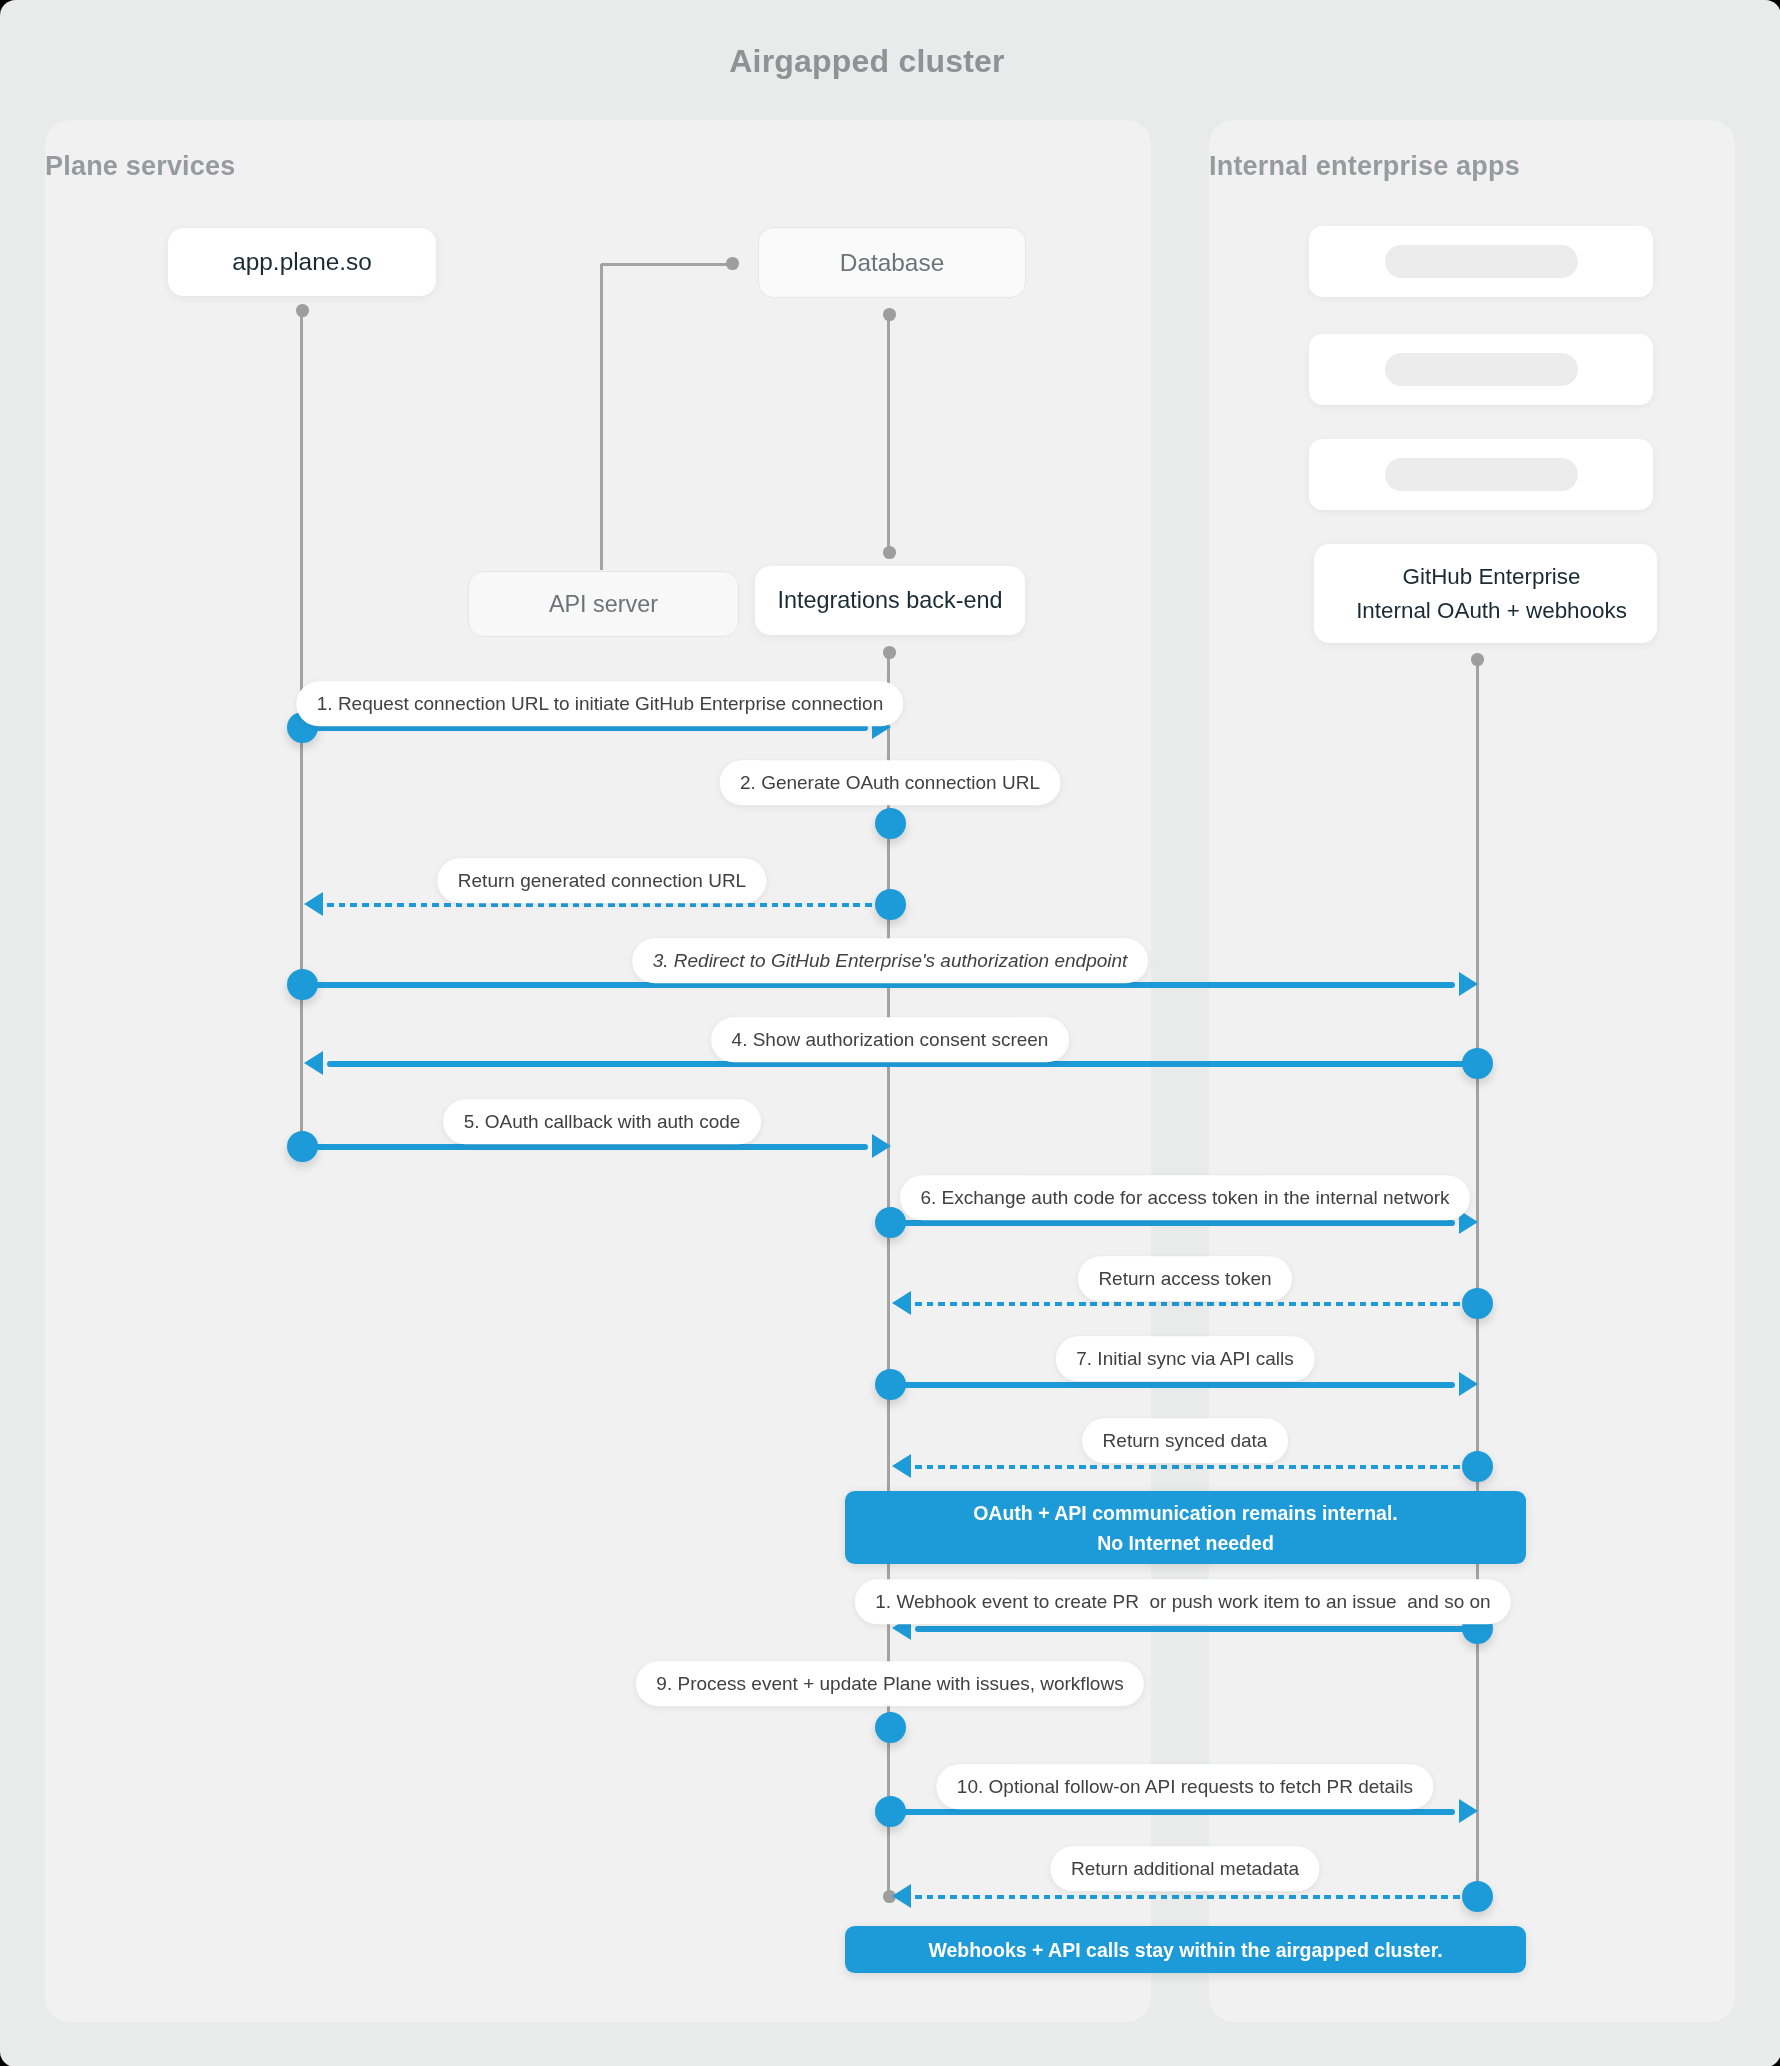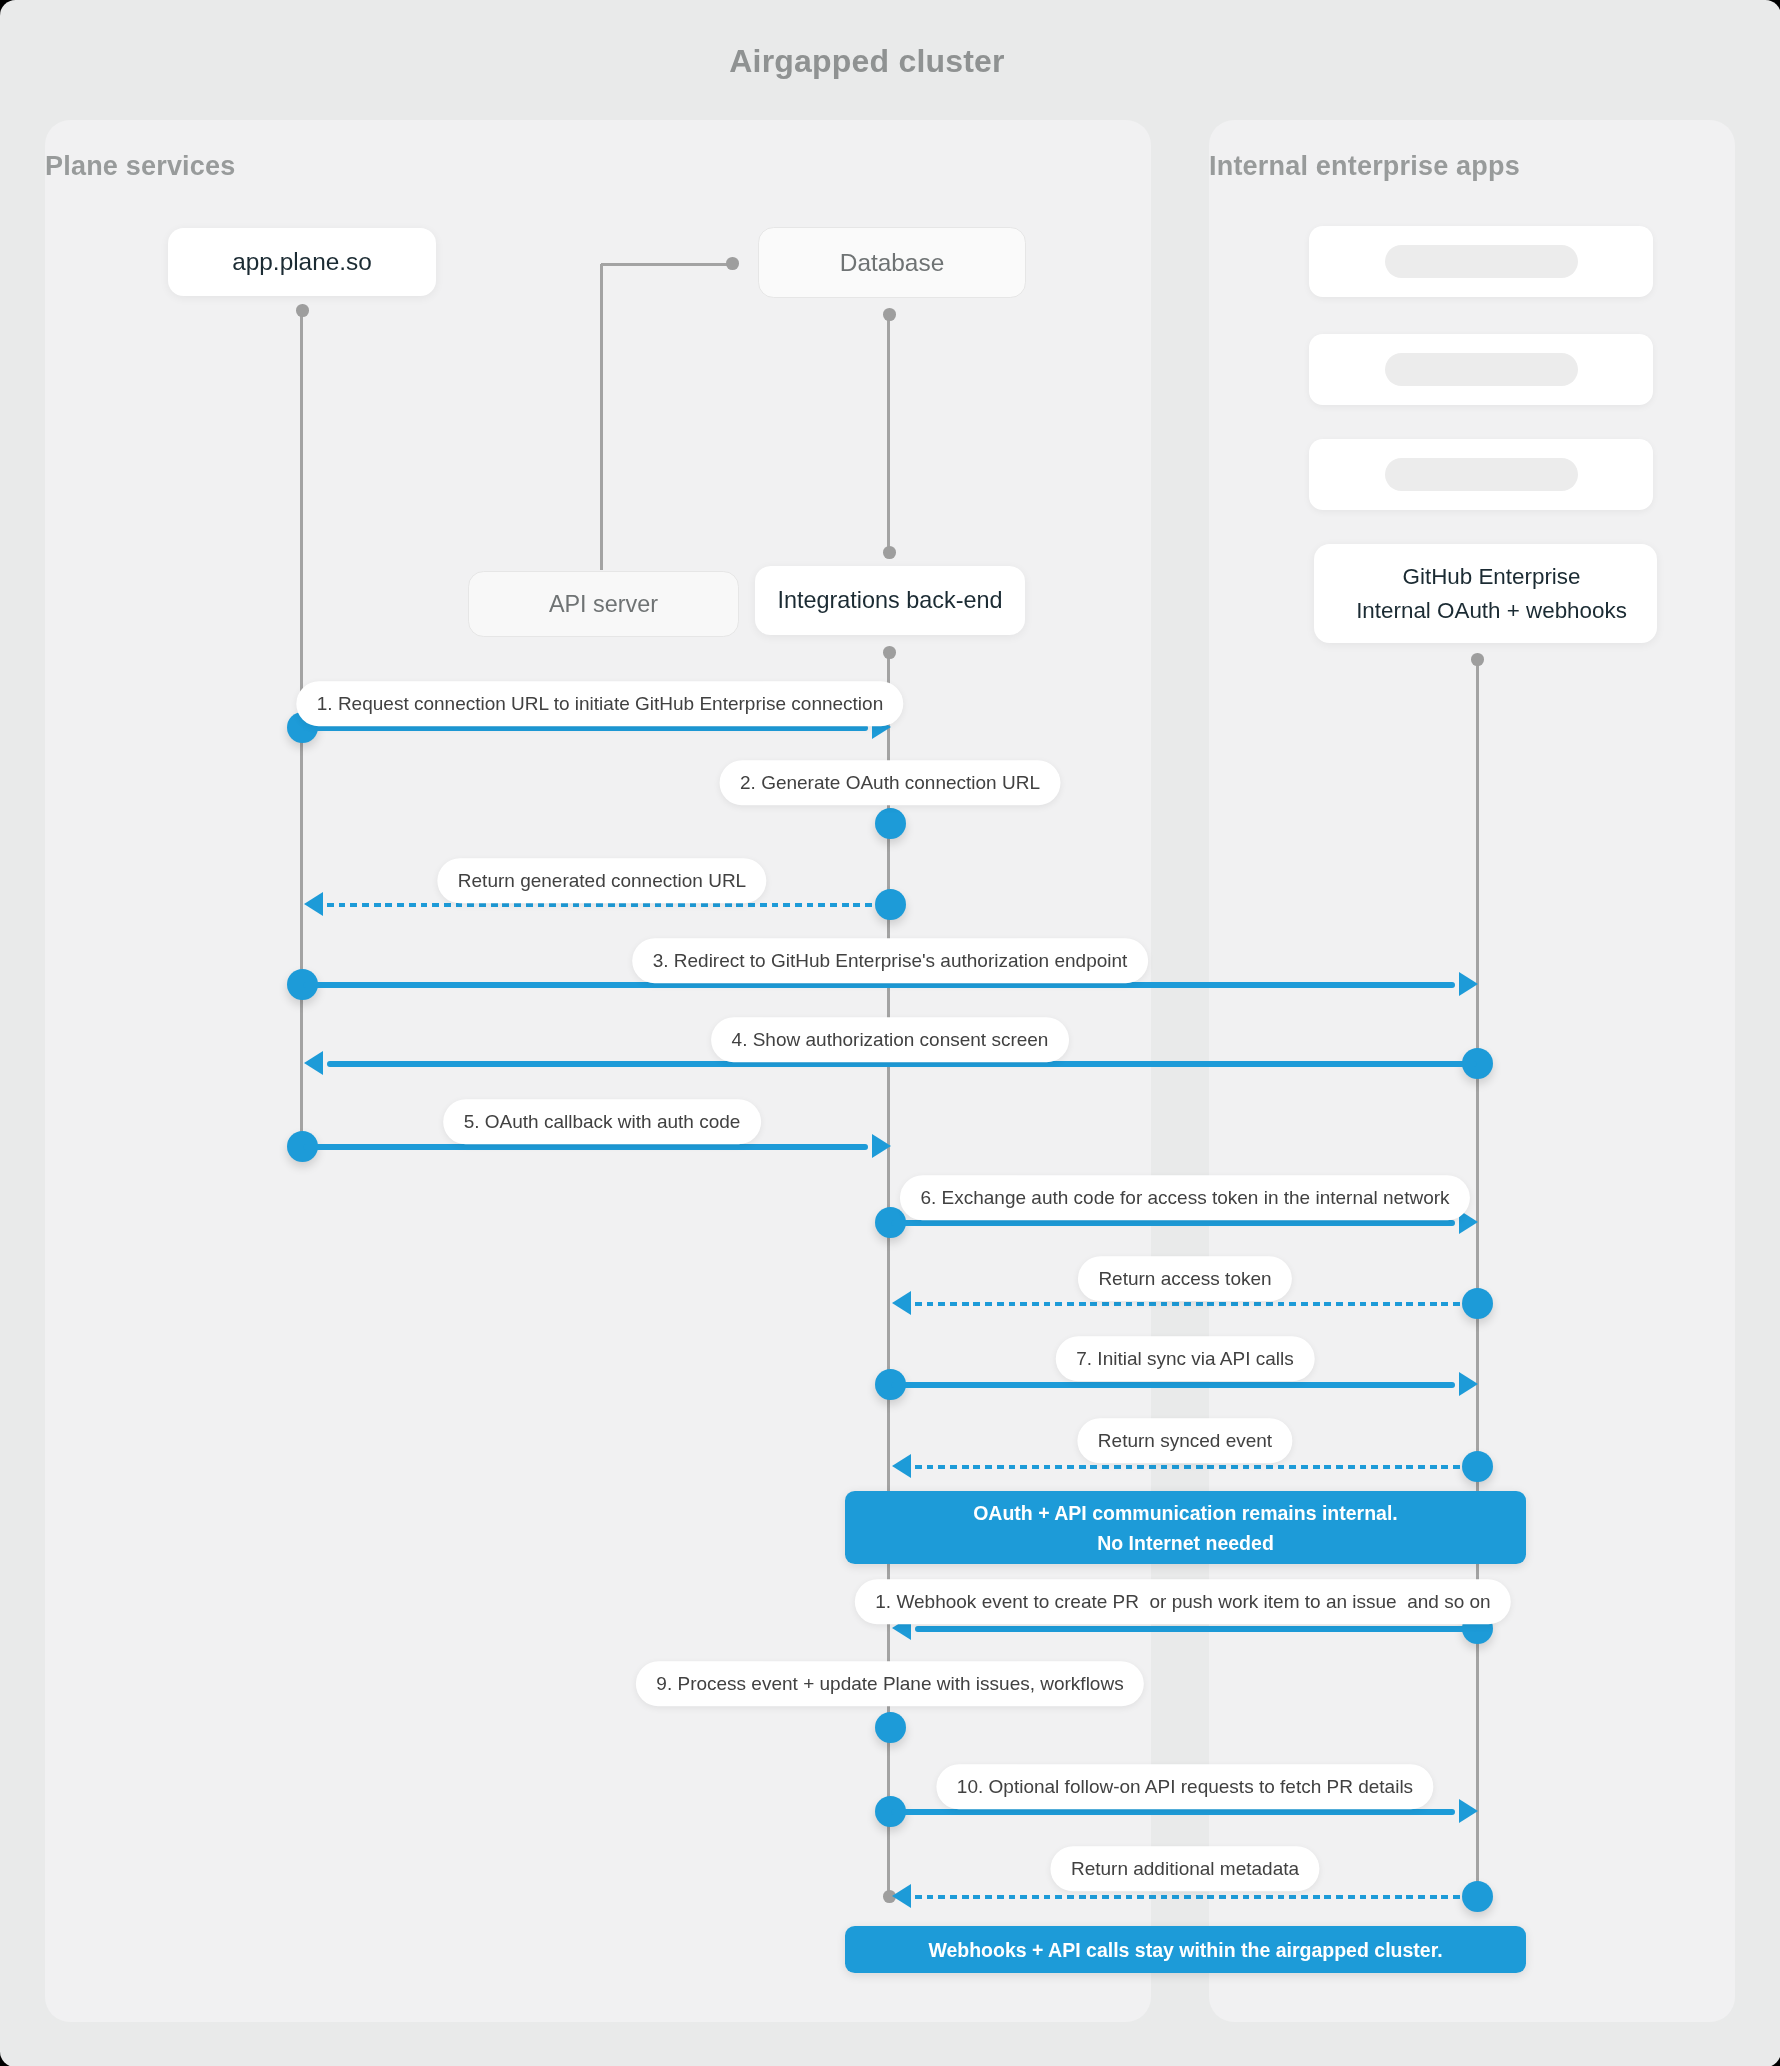--- a/index.html
+++ b/index.html
@@ -132,21 +132,21 @@
   <div class="pill" style="left:890px;top:783px;">2. Generate OAuth connection URL</div>
   <div class="a-dot" style="left:875px;top:808px;"></div>
 
   <div class="pill" style="left:602px;top:881px;">Return generated connection URL</div>
   <div class="arr" style="left:304px;top:889px;width:602px;">
     <span class="a-dot" style="right:0;"></span>
     <span class="a-line-dash" style="left:23.4px;right:15.6px;"></span>
     <span class="a-head-l"></span>
   </div>
 
-  <div class="pill" style="left:890px;top:961px;">3. Redirect to GitHub Enterprise's authorization endpoint</div>
+  <div class="pill" style="left:890px;top:961px;font-style:italic;">3. Redirect to GitHub Enterprise's authorization endpoint</div>
   <div class="arr" style="left:287px;top:969px;width:1191px;">
     <span class="a-dot" style="left:0;"></span>
     <span class="a-line-solid" style="left:15.6px;right:23.4px;"></span>
     <span class="a-head-r"></span>
   </div>
 
   <div class="pill" style="left:890px;top:1040px;">4. Show authorization consent screen</div>
   <div class="arr" style="left:304px;top:1048px;width:1189px;">
     <span class="a-dot" style="right:0;"></span>
     <span class="a-line-solid" style="left:23.4px;right:15.6px;"></span>
@@ -174,21 +174,21 @@
     <span class="a-head-l"></span>
   </div>
 
   <div class="pill" style="left:1185px;top:1359px;">7. Initial sync via API calls</div>
   <div class="arr" style="left:875px;top:1369px;width:603px;">
     <span class="a-dot" style="left:0;"></span>
     <span class="a-line-solid" style="left:15.6px;right:23.4px;"></span>
     <span class="a-head-r"></span>
   </div>
 
-  <div class="pill" style="left:1185px;top:1441px;">Return synced event</div>
+  <div class="pill" style="left:1185px;top:1441px;">Return synced data</div>
   <div class="arr" style="left:892px;top:1451px;width:601px;">
     <span class="a-dot" style="right:0;"></span>
     <span class="a-line-dash" style="left:23.4px;right:15.6px;"></span>
     <span class="a-head-l"></span>
   </div>
 
   <div class="banner" style="top:1491px;height:73px;">
     <span>OAuth + API communication remains internal.</span>
     <span>No Internet needed</span>
   </div>

